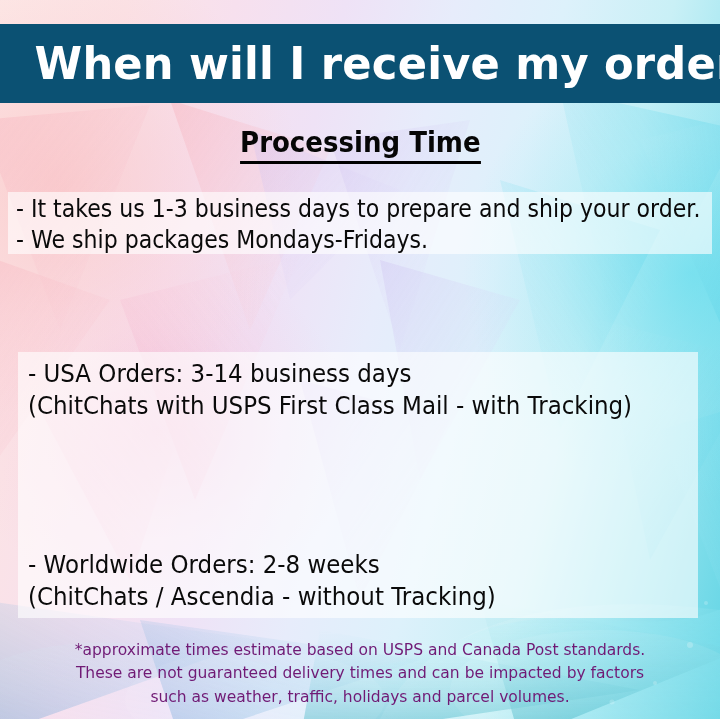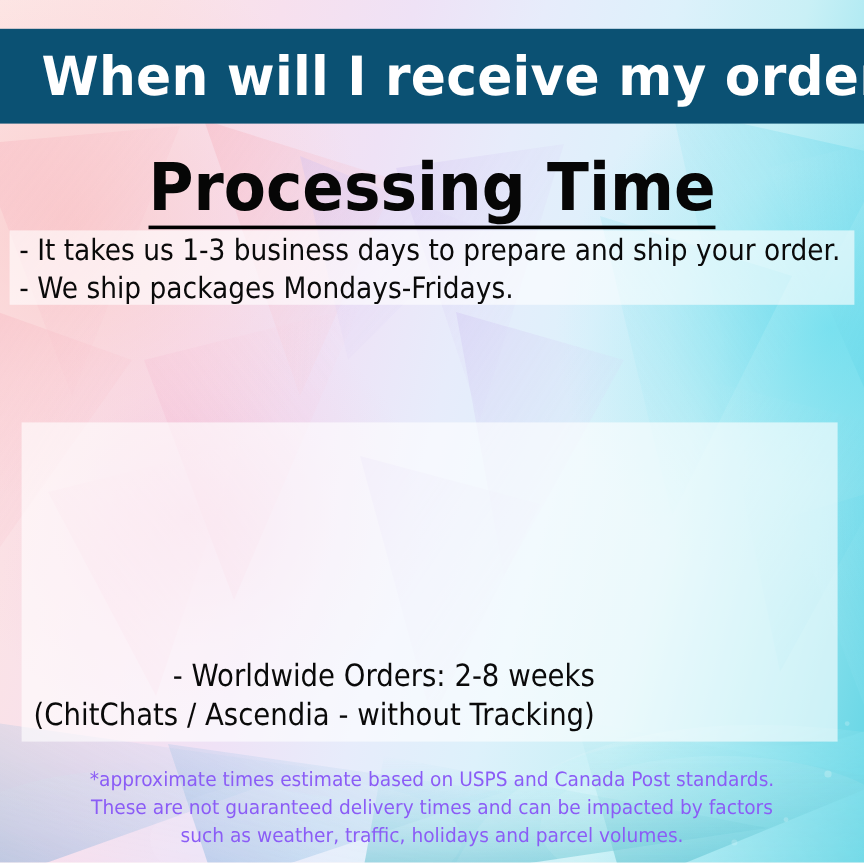--- a/index.html
+++ b/index.html
@@ -81,21 +81,21 @@
     transform: scaleX(0.96);
     transform-origin: left center;
   }
 
   
   .section-heading {
     position: absolute;
     width: 100%;
     text-align: center;
     color: #060606;
-    font-size: 55px;
+    font-size: 28px;
     font-weight: 700;
     line-height: 1;
     font-family: "DejaVu Sans", "Liberation Sans", sans-serif;
   }
   .section-heading span {
     display: inline-block;
     border-bottom: 3px solid #000000;
     padding-bottom: 4px;
     transform: scaleX(0.93);
   }
@@ -141,30 +141,30 @@
   }
   .ship-line {
     font-size: 25.5px;
     line-height: 1.26;
     white-space: nowrap;
     transform: scaleX(0.9);
     transform-origin: left center;
   }
   #ship-usa        { left: 28px; top: 357px; }
   #ship-canada     { left: 22px; top: 453px; }
-  #ship-worldwide  { left: 28px; top: 548px; text-align: right; }
+  #ship-worldwide  { left: 28px; top: 548px; }
 
   
   .footnote {
     position: absolute;
     left: 0;
     top: 638px;
     width: 720px;
     text-align: center;
-    color: #8b5cf6;
+    color: #701a75;
     font-size: 16.5px;
     line-height: 1.42;
     font-family: "DejaVu Sans", "Liberation Sans", sans-serif;
   }
   .footnote div { transform: scaleX(0.94); }
 </style>
 </head>
 <body>
 
 <div id="canvas">
@@ -258,20 +258,24 @@
   </div>
 
   <div class="panel" id="panel-processing"></div>
 
   <div class="body-line" id="proc-line-1">- It takes us 1-3 business days to prepare and ship your order.</div>
   <div class="body-line" id="proc-line-2">- We ship packages Mondays-Fridays.</div>
 
 
   <div class="panel" id="panel-shipping"></div>
 
+  <div class="ship-block" id="ship-usa">
+    <div class="ship-line">- USA Orders: 3-14 business days</div>
+    <div class="ship-line"> (ChitChats with USPS First Class Mail - with Tracking)</div>
+  </div>
 
 
   <div class="ship-block" id="ship-worldwide">
     <div class="ship-line">- Worldwide Orders: 2-8 weeks</div>
     <div class="ship-line"> (ChitChats / Ascendia - without Tracking)</div>
   </div>
 
   <div class="footnote">
     <div>*approximate times estimate based on USPS and Canada Post standards.</div>
     <div>These are not guaranteed delivery times and can be impacted by factors</div>

